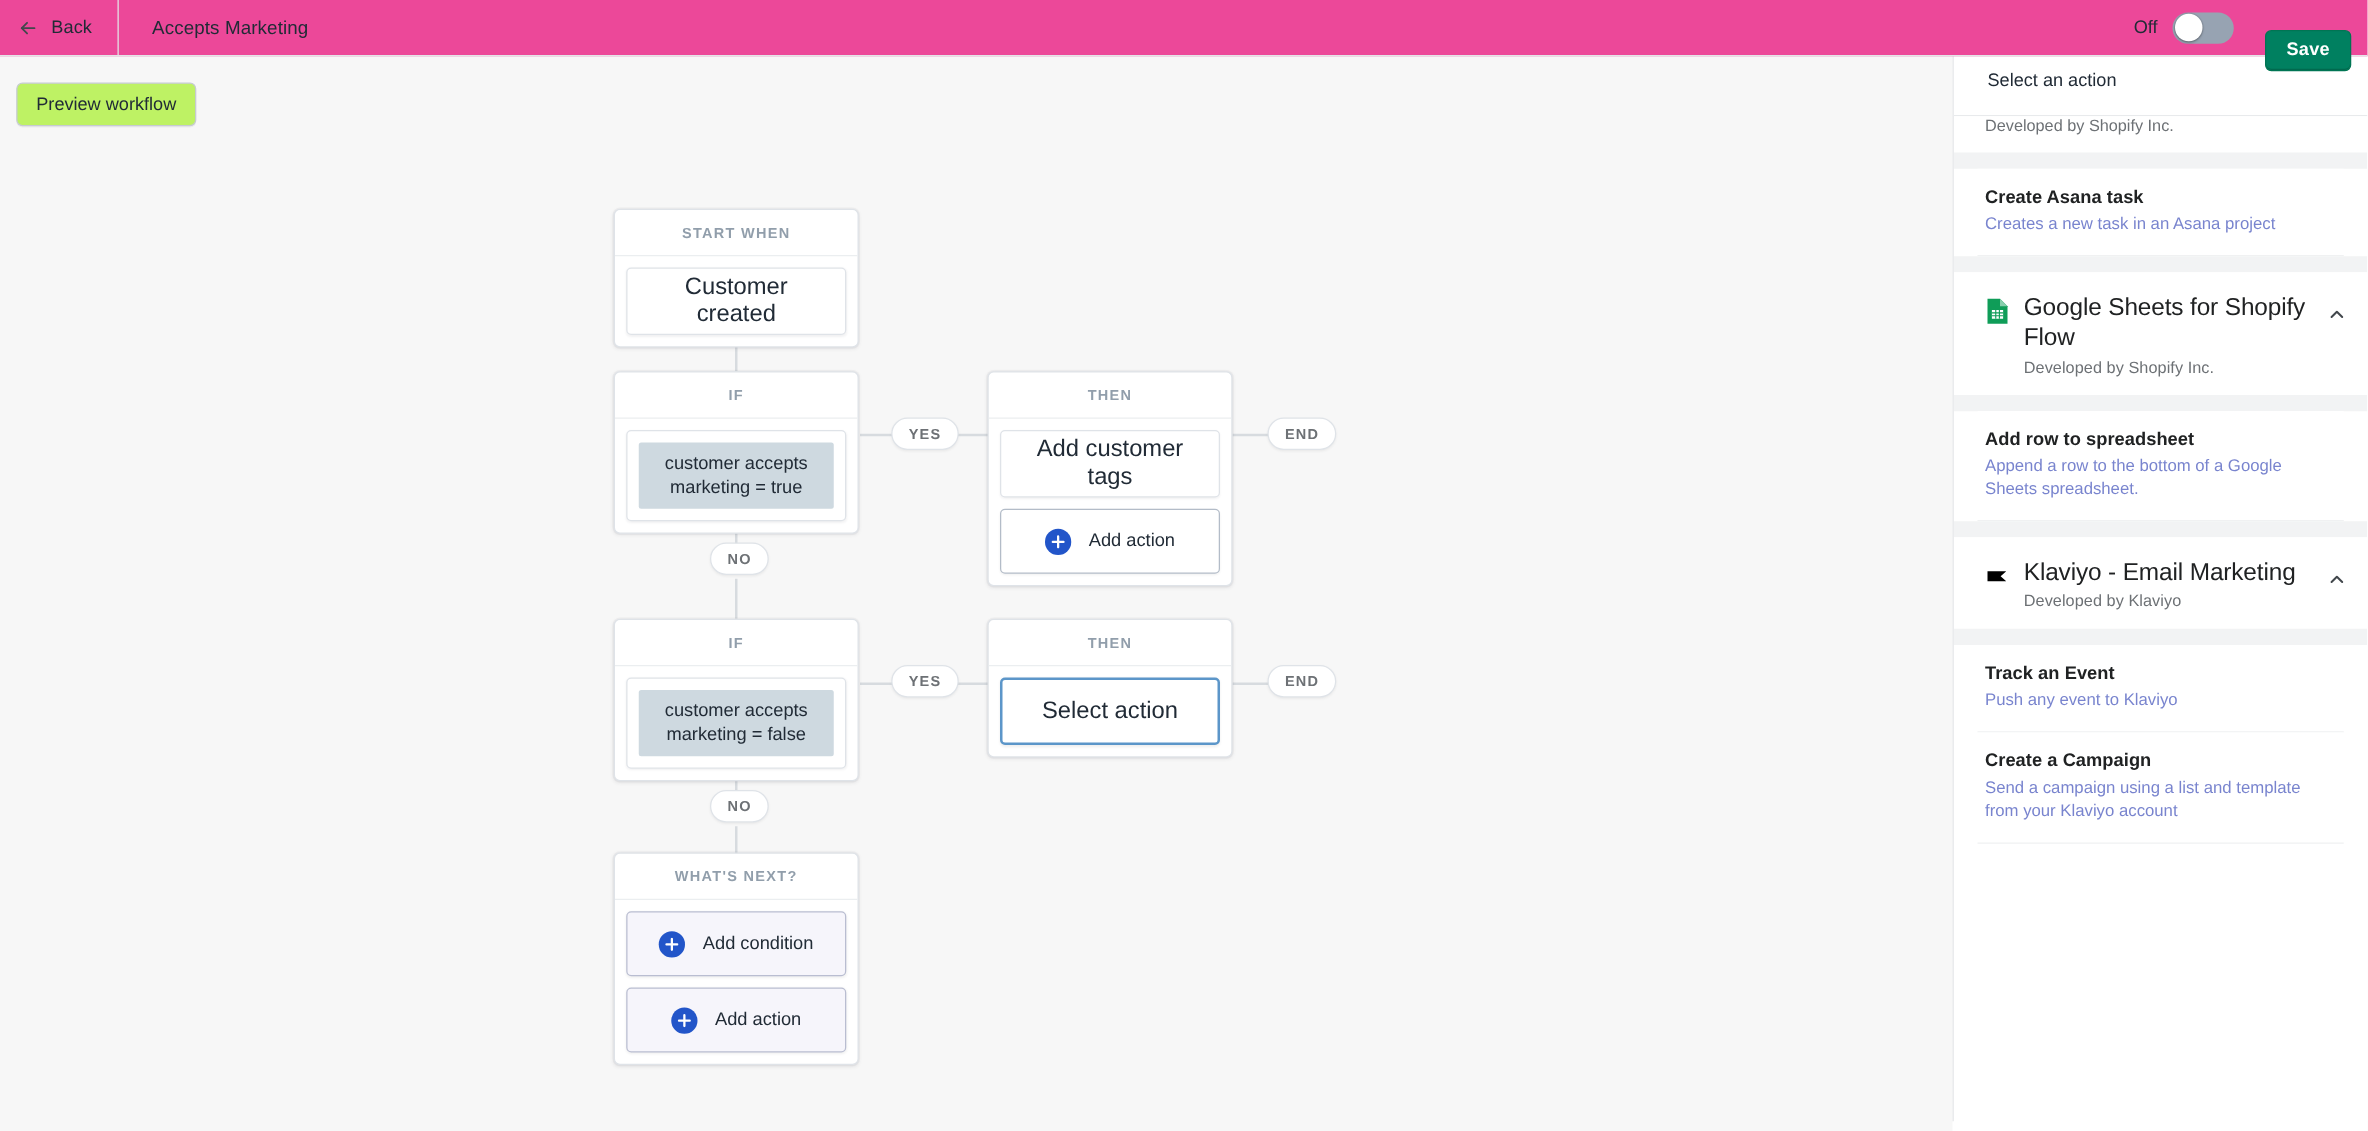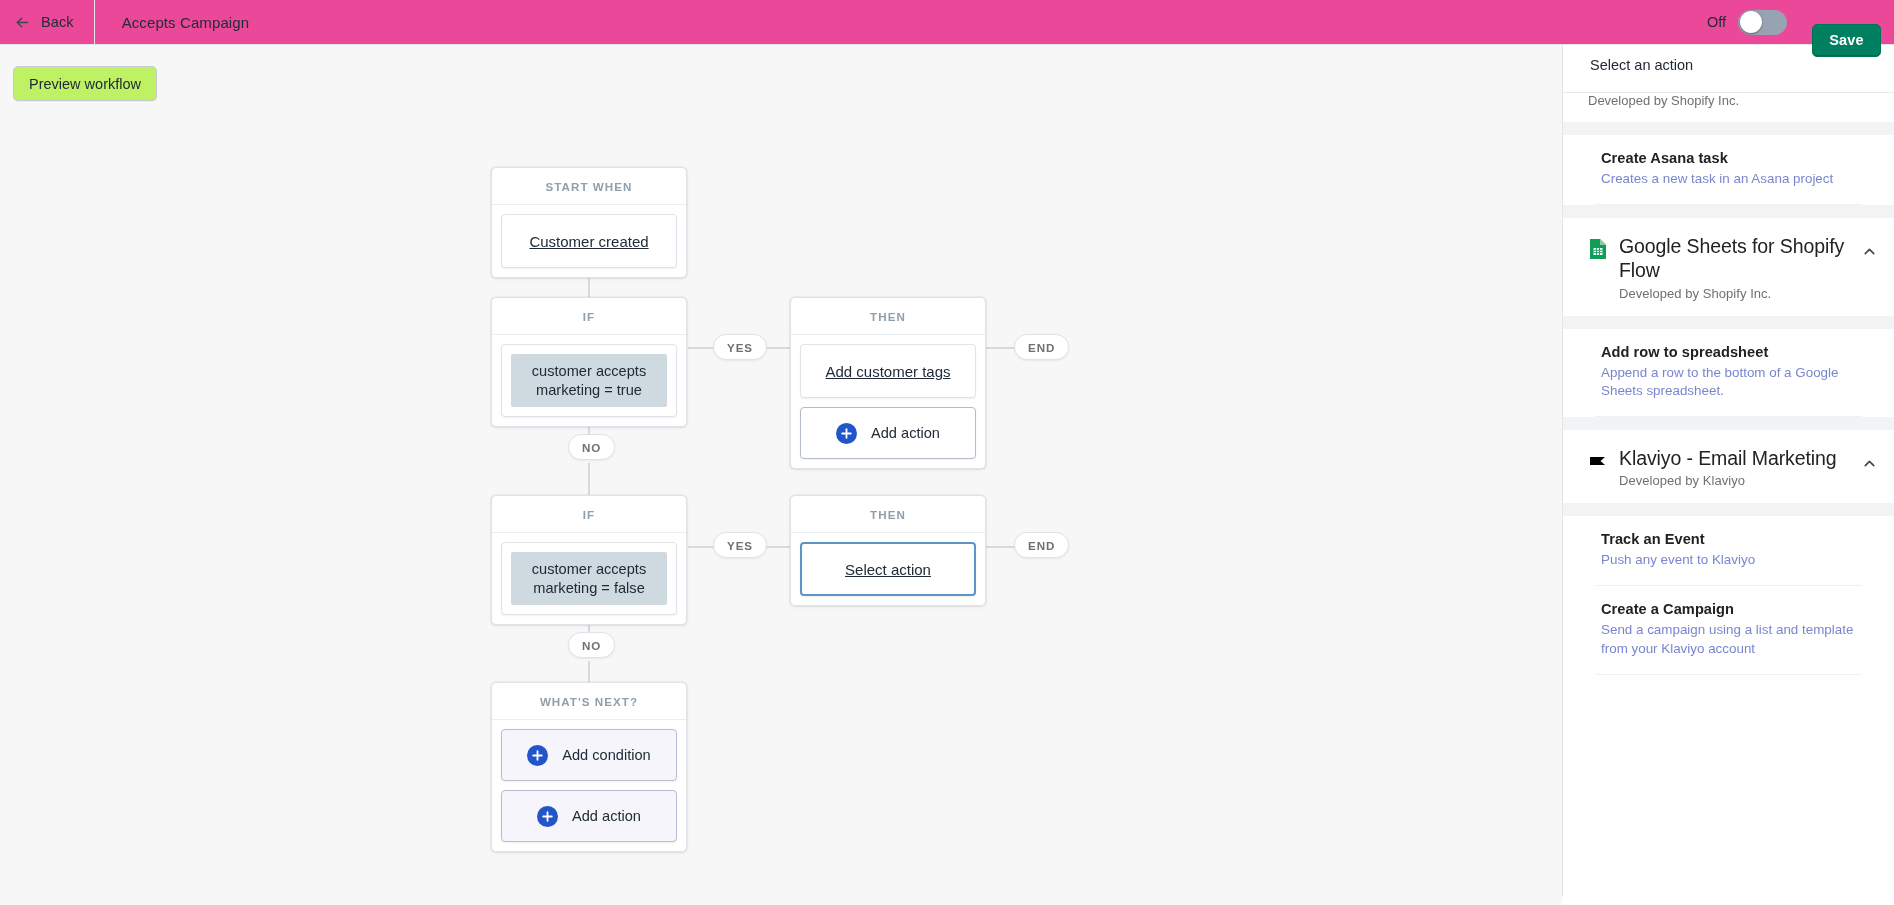--- a/index.html
+++ b/index.html
@@ -99,25 +99,24 @@
     border-bottom: 1px solid #ebeef0;
   }
   .node-body { padding: 9px; }
   .inner-card {
     background: #ffffff;
     border: 1px solid #dfe3e8;
     border-radius: 4px;
     min-height: 54px;
     display: flex; align-items: center; justify-content: center;
     text-align: center;
-    font-size: 15px; color: #212b36;
+    font-size: 19px; color: #212b36;
     padding: 0 12px;
     box-shadow: 0 1px 2px rgba(63,63,68,.07);
     cursor: pointer;
-    text-decoration: underline;
   }
   .inner-card.selected {
     border: 2px solid #5c96c9;
     box-shadow: 0 1px 2px rgba(63,63,68,.09);
   }
   .cond-card {
     background: #ffffff;
     border: 1px solid #dfe3e8;
     border-radius: 4px;
     padding: 9px;
@@ -206,21 +205,21 @@
     line-height: 1.24; letter-spacing: -.1px;
   }
   .app-dev {
     font-size: 13px; color: #6d7175;
     margin-top: 3px; letter-spacing: .05px;
   }
   .chev { width: 17px; height: 17px; flex: none; margin-top: 9px; color:#42474c;}
   .sep { height: 13px; background: #f2f3f4; }
   .action-item {
     background: #ffffff;
-    margin: 0 32px;
+    margin: 0 19px;
     padding: 15px 6px 16px 6px;
     cursor: pointer;
     border-bottom: 1px solid #f0f1f2;
   }
   .action-title {
     font-size: 14.6px; font-weight: 600; color: #202223;
     letter-spacing: .05px;
   }
   .action-desc {
     font-size: 13.4px; color: #5c6ac4;
@@ -239,21 +238,21 @@
 <div class="topbar">
   <div class="back-btn">
     <span>
       <svg class="back-arrow" viewBox="0 0 20 20" fill="none" stroke="currentColor" stroke-width="1.7" stroke-linecap="round" stroke-linejoin="round">
         <path d="M16 10H4"></path>
           <path d="M9 5l-5 5 5 5"></path>
       </svg>
     </span>
     <span class="back-label">Back</span>
   </div>
-  <div class="wf-title">Accepts Campaign</div>
+  <div class="wf-title">Accepts Marketing</div>
 
   <div class="topbar-right">
     <div class="toggle-wrap">
       <span class="toggle-label">Off</span>
       <div class="switch">
         <div class="knob"></div>
       </div>
     </div>
     <div class="save-btn">Save</div>
   </div>

